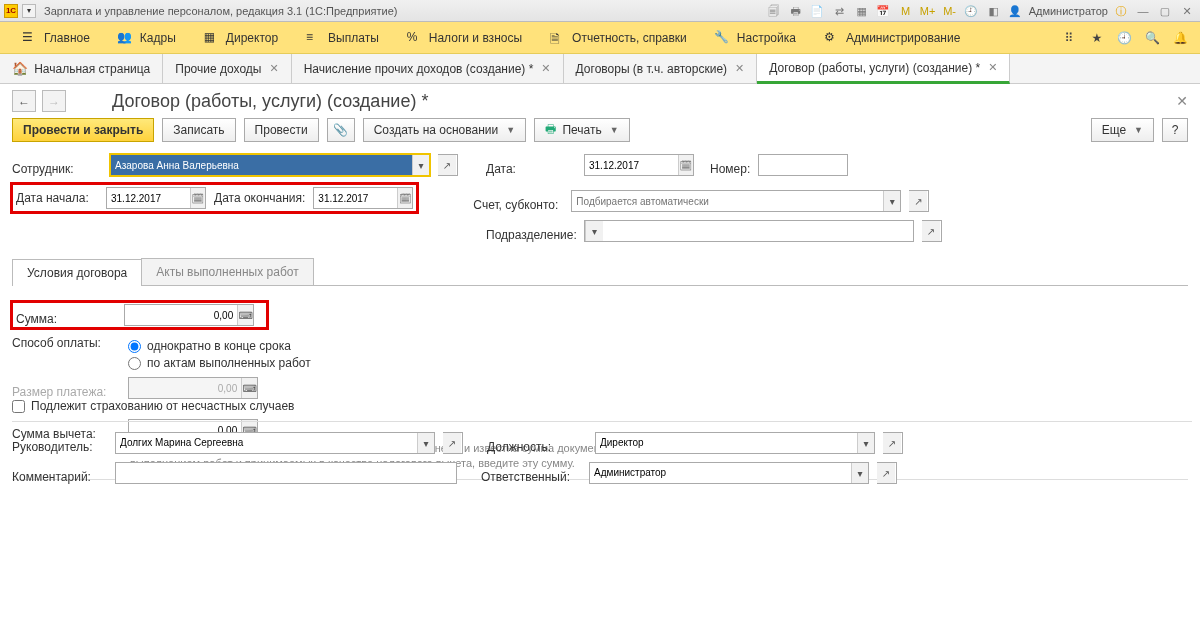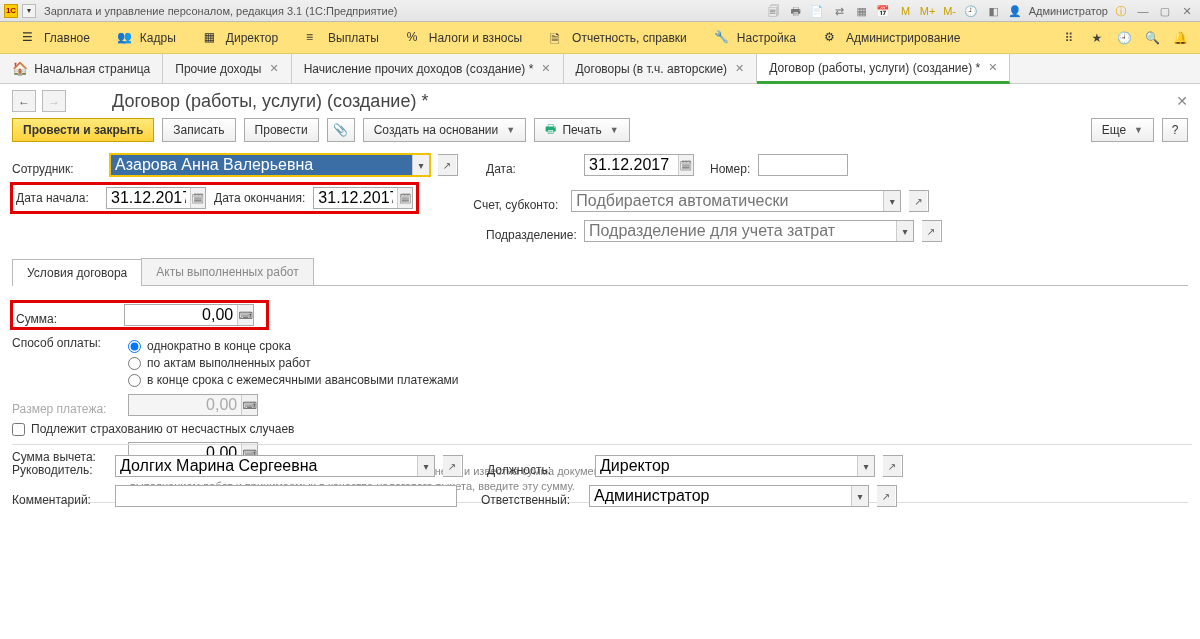--- a/index.html
+++ b/index.html
@@ -28,21 +28,21 @@
 .closex{margin-left:auto;color:#888;font-size:14px;cursor:pointer}
 .toolbar{display:flex;align-items:center;gap:8px;margin:6px 0 12px 0}
 .btn{height:24px;padding:0 10px;border:1px solid #aaa;background:linear-gradient(#fff,#eee);display:inline-flex;align-items:center;gap:6px;font-size:12px;color:#333;cursor:pointer}
 .btn.main{background:linear-gradient(#ffe97a,#ffd23c);border-color:#c8a400;font-weight:bold}
 .btn .dd{font-size:9px;color:#666;margin-left:2px}
 .toolbar .spacer{flex:1}
 .form{display:flex;flex-direction:column;gap:8px}
 .row{display:flex;align-items:flex-end;gap:8px}
 .lbl{color:#333;white-space:nowrap}
 .input{height:22px;border:1px solid #aaa;background:#fff;display:flex;align-items:center}
-.input input{border:none;outline:none;width:100%;height:100%;padding:1px 4px;font-size:16px;background:transparent}
+.input input{border:none;outline:none;width:100%;height:100%;padding:1px 4px;font-size:10px;background:transparent}
 .input .ibtn{width:18px;height:100%;border-left:1px solid #ccc;background:#f1f1f1;text-align:center;line-height:21px;font-size:10px;color:#555;cursor:pointer}
 .input.sel{background:#3a6ea5}
 .input.sel input{color:#fff;background:#3a6ea5}
 .hl-yellow{outline:2px solid #f0c400;outline-offset:-1px}
 .hl-red{outline:3px solid #e20000;outline-offset:-1px}
 .tabs{margin-top:8px;border-bottom:1px solid #bbb;display:flex}
 .tabs .t{padding:6px 14px;border:1px solid #bbb;border-bottom:none;background:#f3f3f3;margin-right:-1px;color:#888;cursor:pointer}
 .tabs .t.active{background:#fff;color:#333;position:relative;top:1px}
 .panel{padding:6px 0 8px 0;border-bottom:1px solid #ddd}
 .radio{display:flex;align-items:center;gap:6px;margin:3px 0}
@@ -218,21 +218,20 @@
       </div>
       <div class="input" style="width:20px;border-left:none">
           <div class="ibtn" style="border:none">↗</div>
         </div>
     </div>
 
     <div class="row">
       <div style="width:430px"></div>
       <span class="lbl" style="width:90px;margin-left:36px">Подразделение:</span>
       <div class="input" style="width:330px">
-        <input style="color: rgb(170, 170, 170);" placeholder="Подразделение для учета затрат">
         <div class="ibtn">▾</div>
       </div>
       <div class="input" style="width:20px;border-left:none">
           <div class="ibtn" style="border:none">↗</div>
         </div>
     </div>
 
     <div class="tabs">
       <div class="t active">Условия договора</div>
       <div class="t">Акты выполненных работ</div>
@@ -252,36 +251,32 @@
         <span class="lbl" style="width:108px">Способ оплаты:</span>
         <div>
           <label class="radio">
               <input type="radio" name="pm" checked="" style="">
               <span>однократно в конце срока</span>
             </label>
           <label class="radio">
               <input type="radio" name="pm" style="">
               <span>по актам выполненных работ</span>
             </label>
-          <label class="radio">
-              <input type="radio" name="pm" style="">
-              <span>в конце срока с ежемесячными авансовыми платежами</span>
-            </label>
         </div>
       </div>
 
       <div class="row" style="margin-top:4px">
         <span class="lbl disabled" style="width:108px">Размер платежа:</span>
         <div class="input" style="width:130px;background:#f5f5f5">
           <input disabled="" style="text-align: right; color: rgb(170, 170, 170); background: rgb(245, 245, 245);" value="0,00">
           <div class="ibtn">⌨</div>
         </div>
       </div>
 
-      <label class="radio" style="margin-top:6px">
+      <label class="radio" style="margin-top:0">
         <input type="checkbox" style="">
         <span>Подлежит страхованию от несчастных случаев</span>
       </label>
 
       <div class="row" style="margin-top:6px">
         <span class="lbl" style="width:108px">Сумма вычета:</span>
         <div class="input" style="width:130px">
           <input style="text-align: right;" value="0,00">
           <div class="ibtn">⌨</div>
         </div>

